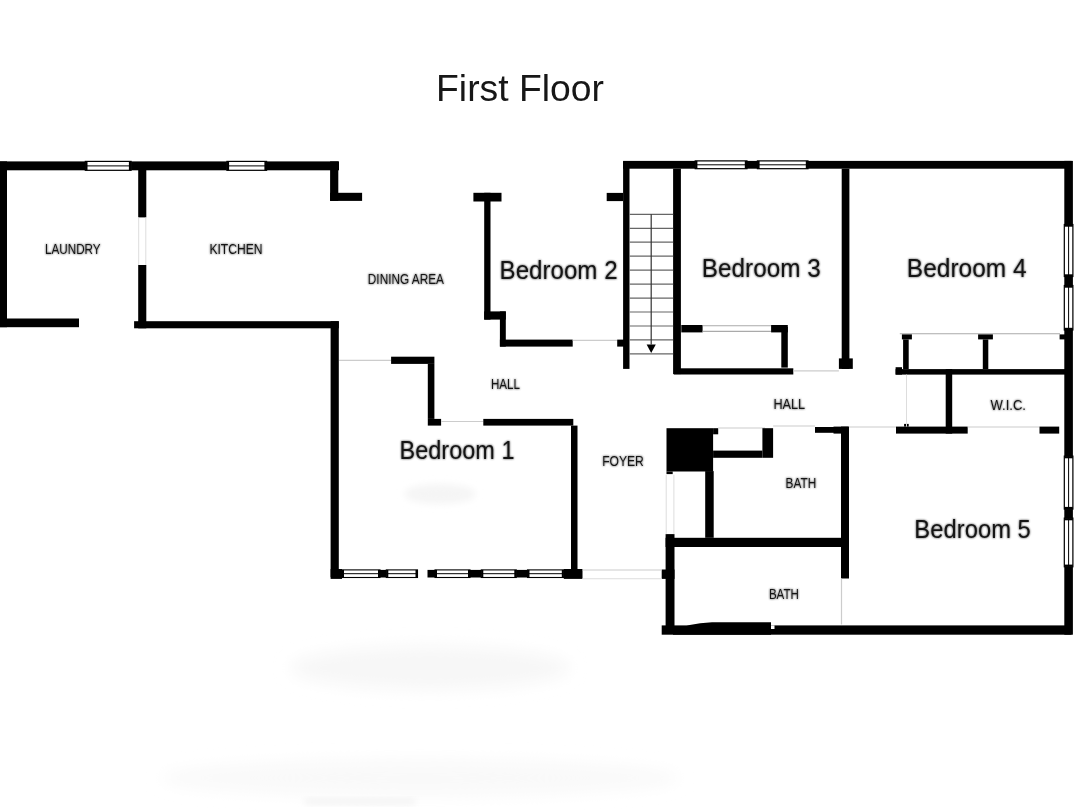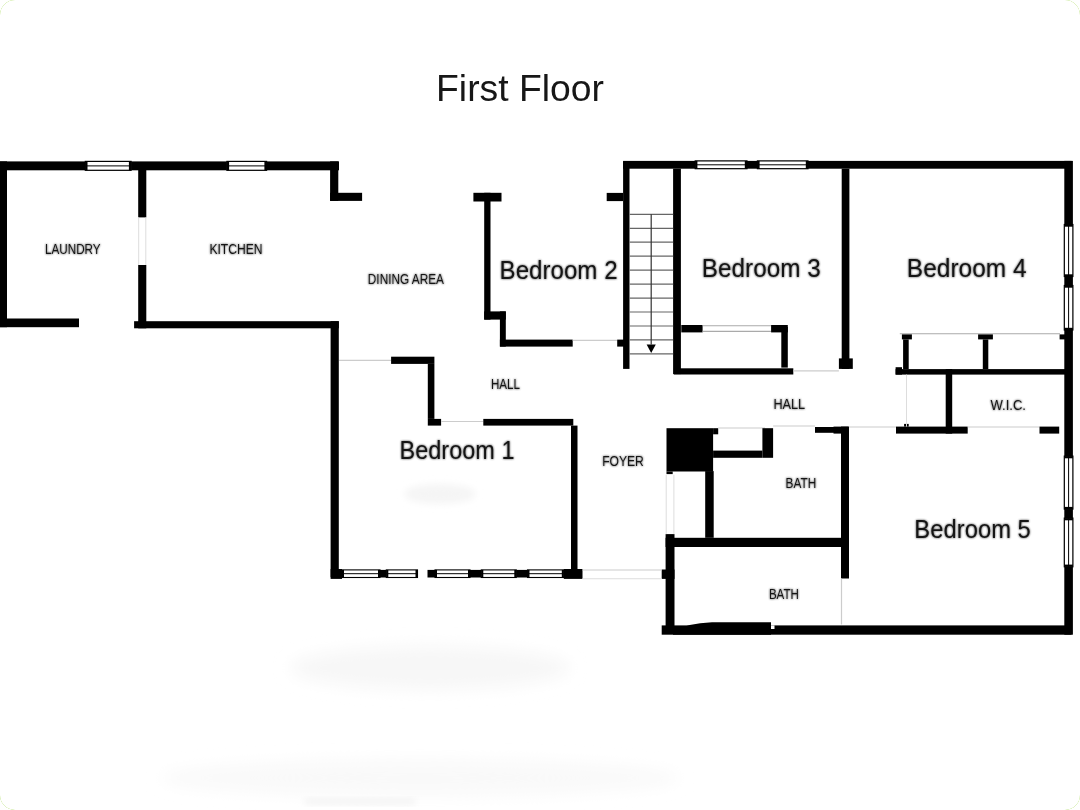--- a/index.html
+++ b/index.html
@@ -1,16 +1,16 @@
 <!DOCTYPE html>
 <html><head>
 <meta charset="utf-8">
 <style>
   html,body{margin:0;padding:0;background:#fff;}
-  .page{position:relative;width:1080px;height:810px;background:#84cc16;overflow:hidden;border-radius:15px;}
+  .page{position:relative;width:1080px;height:810px;background:#84cc16;overflow:hidden;}
   text{font-family:"Liberation Sans",sans-serif;fill:#141414;opacity:0.985;}
 </style>
 </head>
 <body>
 <div class="page">
 <svg width="1080" height="810" viewBox="0 0 1080 810" xmlns="http://www.w3.org/2000/svg">
 <defs>
   <filter id="b8" x="-50%" y="-50%" width="200%" height="200%">
           <feGaussianBlur stdDeviation="8"></feGaussianBlur>
         </filter>

